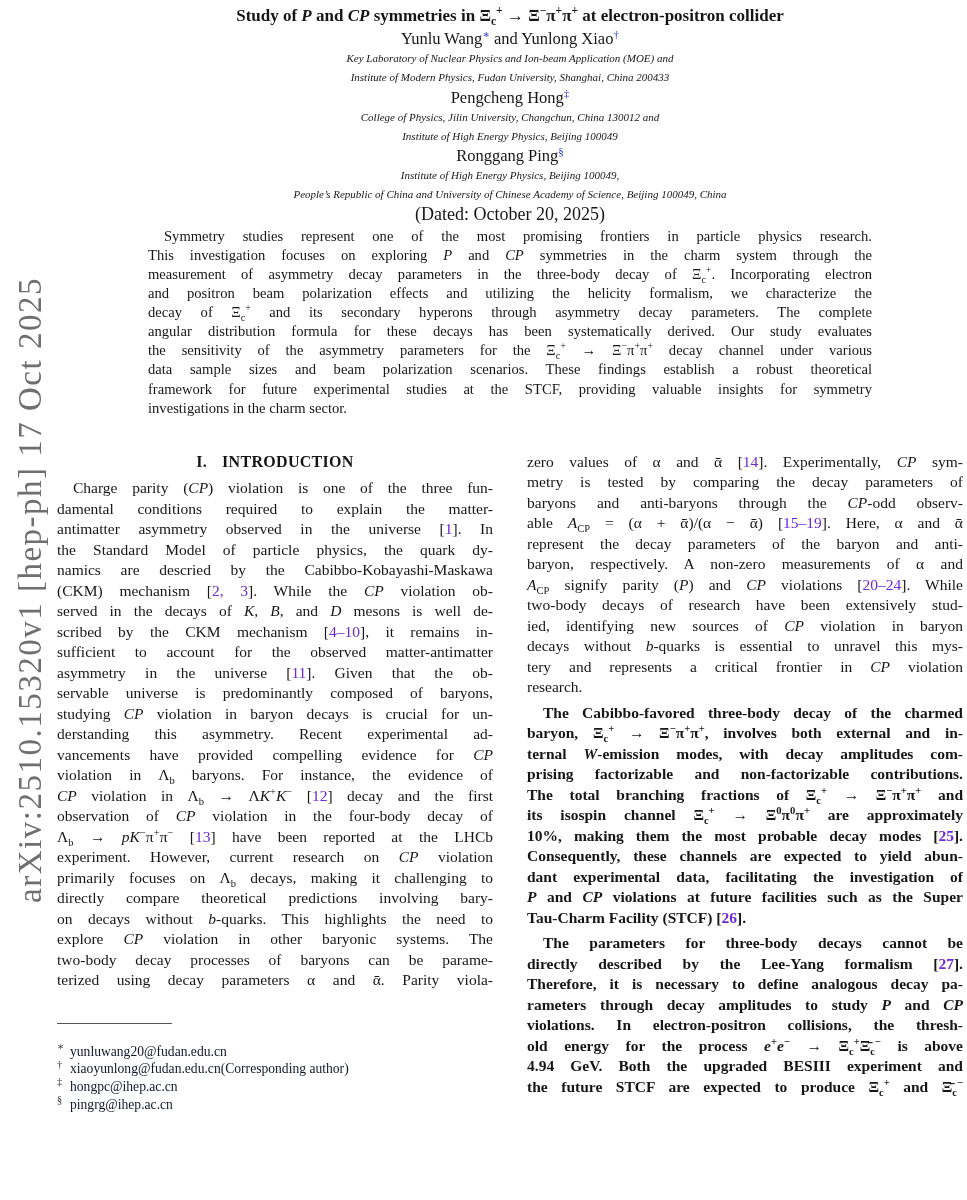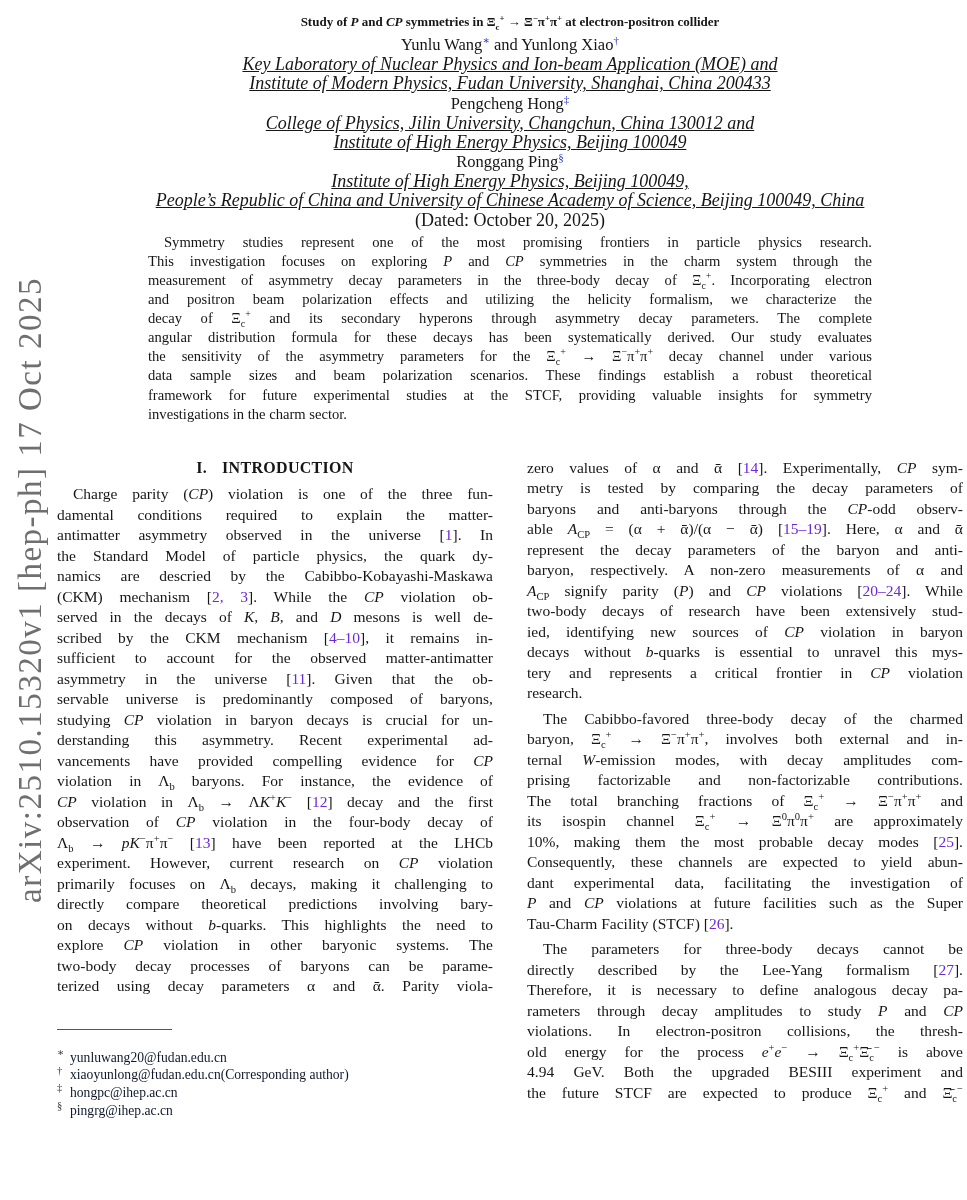--- a/index.html
+++ b/index.html
@@ -8,36 +8,36 @@
     font-family:"Liberation Serif","DejaVu Serif",serif;
     overflow:hidden;position:relative;
   }
   .page{position:relative;width:967px;height:1200px;overflow:hidden;}
   .watermark{
     position:absolute;top:590px;left:30px;
     transform:translate(-50%,-50%) rotate(-90deg);
     font-size:33px;letter-spacing:1.5px;color:#6f6f6f;white-space:nowrap;
   }
   .content{position:absolute;left:57px;top:0;width:906px;}
-  .title{margin-top:9px;text-align:center;font-weight:bold;font-size:13px;line-height:26px;}
+  .title{margin-top:3px;text-align:center;font-weight:bold;font-size:17px;line-height:26px;}
   .author-block{}
   .author-line{text-align:center;font-size:16.5px;line-height:20px;}
   .author-line sup{font-size:11px;line-height:0;}
   .mark{color:#2536c8;}
-  .affil{text-align:center;font-style:italic;font-size:18px;line-height:19.3px;text-decoration:underline;}
+  .affil{text-align:center;font-style:italic;font-size:11px;line-height:19.3px;}
   .dateline{text-align:center;font-size:18px;margin-top:0;line-height:19px;}
   .abstract{margin:3px auto 0;width:724px;font-size:14.6px;line-height:19.1px;}
   .columns{display:flex;gap:34px;margin-top:34px;}
   .col{width:436px;font-size:15.5px;line-height:20.5px;}
   .section-heading{text-align:center;font-weight:bold;font-size:16px;margin-bottom:6px;letter-spacing:.3px;}
   .section-heading .secnum{margin-right:15px;}
   .tline{text-align:justify;text-align-last:justify;}
   .tline.endline{text-align-last:left;}
   .para.indent .tline:first-child{text-indent:16px;}
-  .para + .para{margin-top:5px;}
+  .para + .para{margin-top:5px;font-weight:bold;}
   sub,sup{font-size:68%;line-height:0;}
   .cite{color:#6d28d9;}
   em{font-style:italic;}
   .footnotes{margin-top:32px;font-size:13.6px;line-height:17.6px;}
   .fnrule{width:115px;border:none;border-top:1.3px solid #555;margin:0 0 19px 0;}
   .footnote .fnmark{display:inline-block;width:13px;font-size:10.5px;color:#333;vertical-align:super;line-height:0;}
   .footnote .email{color:#0f172a;}
 </style>
 </head>
 <body>

